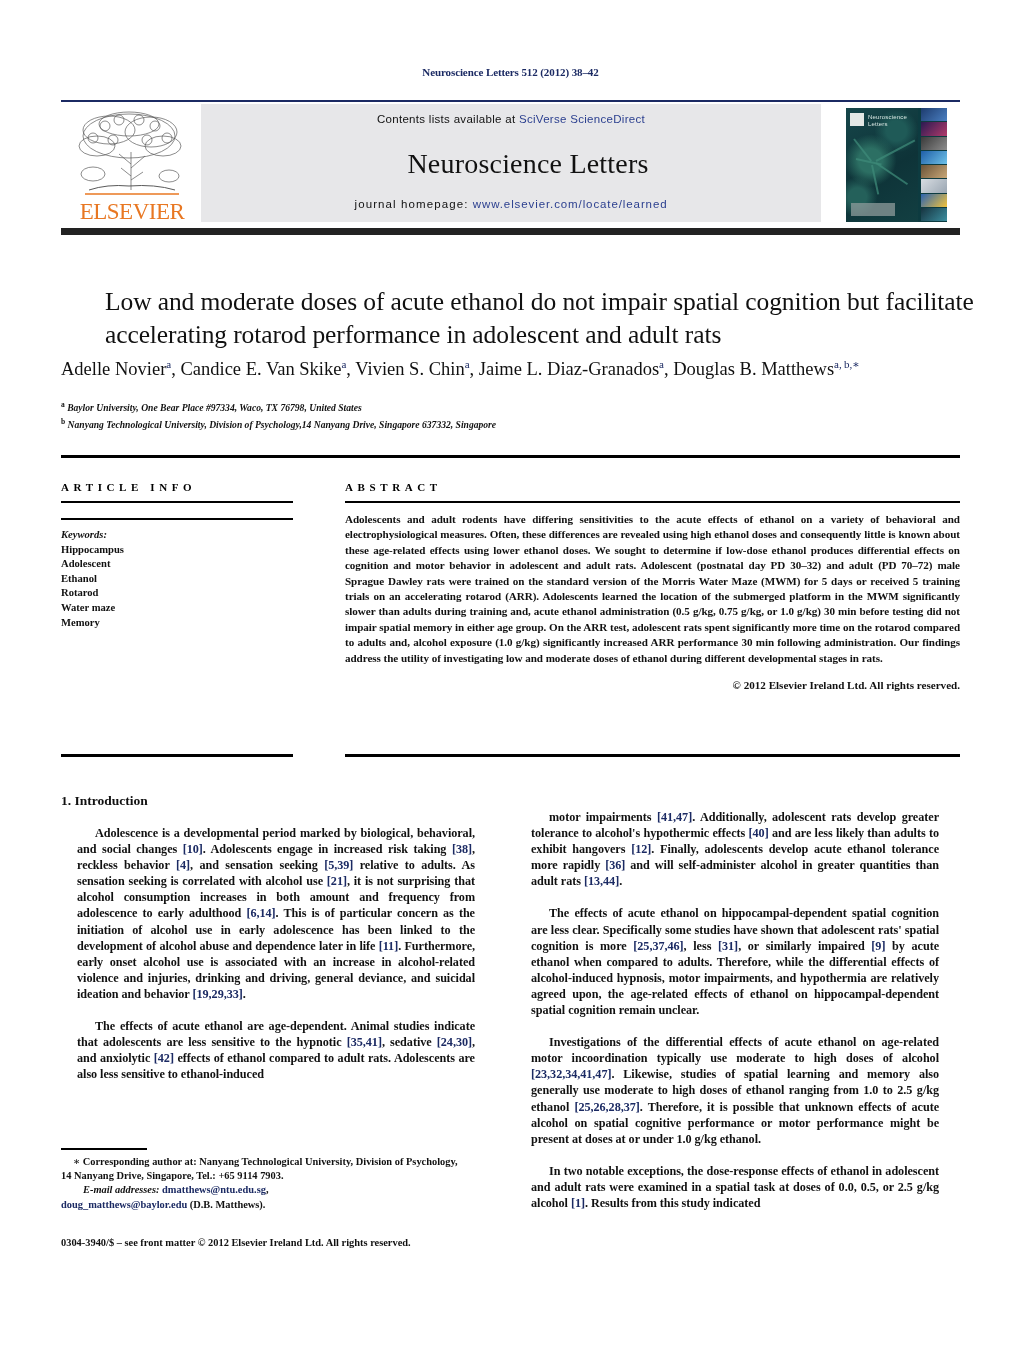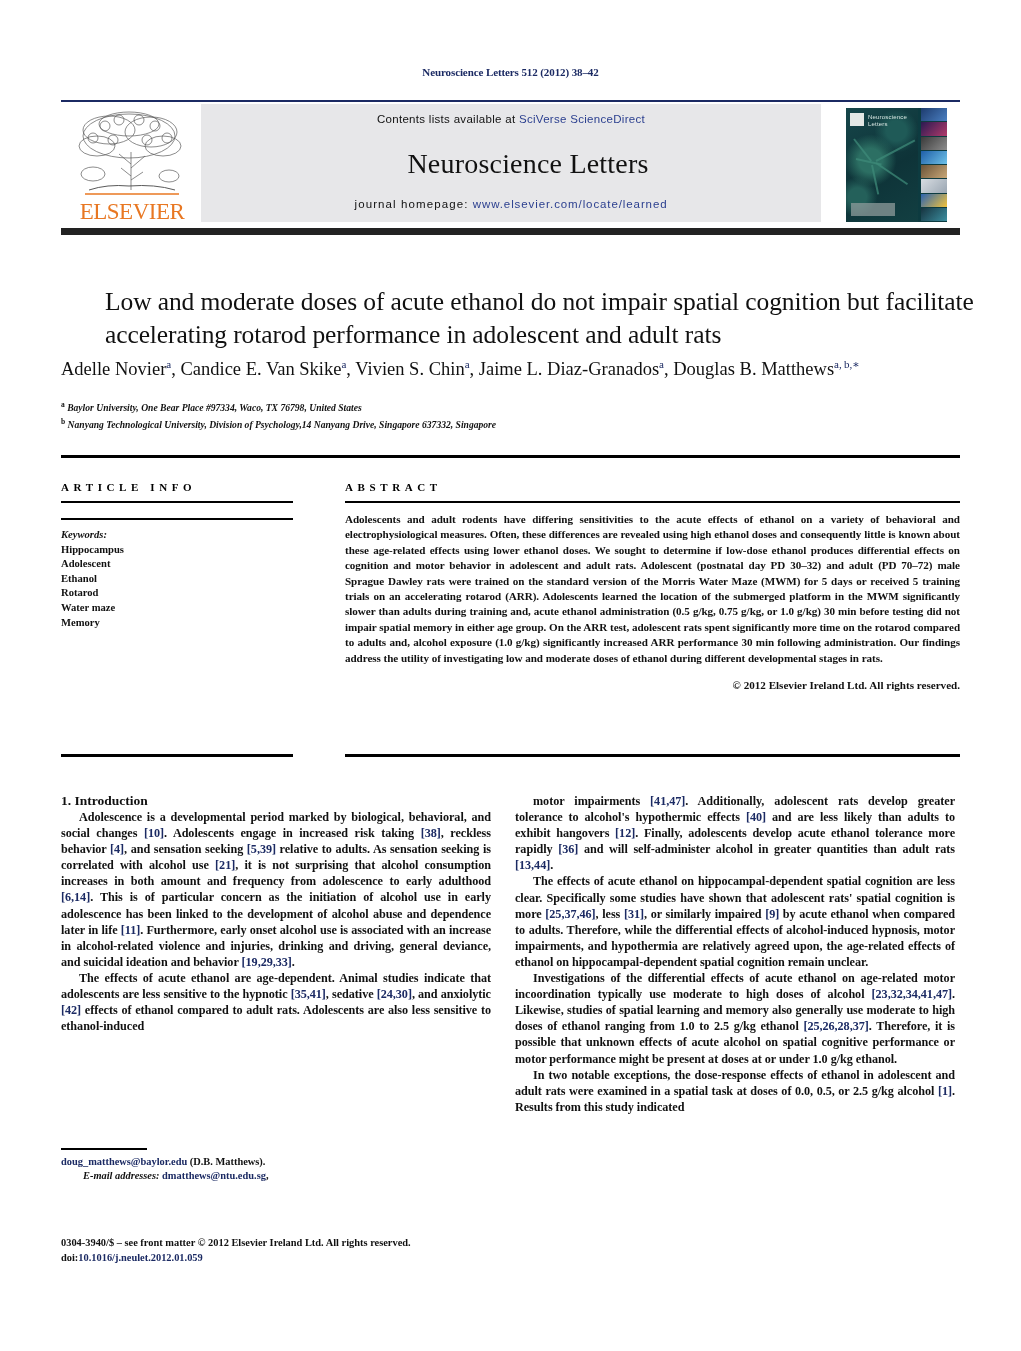--- a/index.html
+++ b/index.html
@@ -294,21 +294,21 @@
     color: #111111;
     margin-bottom: 0;
   }
   .para {
     font-size: 12.2px;
     line-height: 16.1px;
     text-align: justify;
     font-weight: bold;
     color: #111111;
     text-indent: 18px;
-    margin: 0;
+    margin: 16px;
     letter-spacing: -0.05px;
   }
   .para + .para { margin-top: 0px; }
   .ref { color: #1b2a63; }
 
   
   .fn-rule {
     position: absolute;
     left: 61px; top: 1148px;
     width: 86px; height: 2px;
@@ -459,28 +459,28 @@
 
   <div class="body-r">
     <p class="para">motor impairments <span class="ref">[41,47]</span>. Additionally, adolescent rats develop greater tolerance to alcohol's hypothermic effects <span class="ref">[40]</span> and are less likely than adults to exhibit hangovers <span class="ref">[12]</span>. Finally, adolescents develop acute ethanol tolerance more rapidly <span class="ref">[36]</span> and will self-administer alcohol in greater quantities than adult rats <span class="ref">[13,44]</span>.</p>
     <p class="para">The effects of acute ethanol on hippocampal-dependent spatial cognition are less clear. Specifically some studies have shown that adolescent rats' spatial cognition is more <span class="ref">[25,37,46]</span>, less <span class="ref">[31]</span>, or similarly impaired <span class="ref">[9]</span> by acute ethanol when compared to adults. Therefore, while the differential effects of alcohol-induced hypnosis, motor impairments, and hypothermia are relatively agreed upon, the age-related effects of ethanol on hippocampal-dependent spatial cognition remain unclear.</p>
     <p class="para">Investigations of the differential effects of acute ethanol on age-related motor incoordination typically use moderate to high doses of alcohol <span class="ref">[23,32,34,41,47]</span>. Likewise, studies of spatial learning and memory also generally use moderate to high doses of ethanol ranging from 1.0 to 2.5 g/kg ethanol <span class="ref">[25,26,28,37]</span>. Therefore, it is possible that unknown effects of acute alcohol on spatial cognitive performance or motor performance might be present at doses at or under 1.0 g/kg ethanol.</p>
     <p class="para">In two notable exceptions, the dose-response effects of ethanol in adolescent and adult rats were examined in a spatial task at doses of 0.0, 0.5, or 2.5 g/kg alcohol <span class="ref">[1]</span>. Results from this study indicated</p>
   </div>
 
   <div class="fn-rule"></div>
   <div class="footnote">
+    <div style="text-indent:12px"><span class="em">∗</span> Corresponding author at: Nanyang Technological University, Division of Psychology, 14 Nanyang Drive, Singapore, Tel.: +65 9114 7903.</div>
+    <div style="text-indent:22px">
+      <span class="em">E-mail addresses:</span>
+      <span class="mail">dmatthews@ntu.edu.sg</span><span>,</span>
+    </div>
     <div>
       <span class="mail">doug_matthews@baylor.edu</span>
       <span>(D.B. Matthews).</span>
     </div>
-    <div style="text-indent:22px">
-      <span class="em">E-mail addresses:</span>
-      <span class="mail">dmatthews@ntu.edu.sg</span><span>,</span>
-    </div>
   </div>
 
   <div class="imprint">
     <div>0304-3940/$ – see front matter © 2012 Elsevier Ireland Ltd. All rights reserved.</div>
-    <div><span>doi:</span><span class="doi">10.1016/j.neulet.2012.01.059</span></div>
   </div>
 
 </div>
 
 </body></html>

